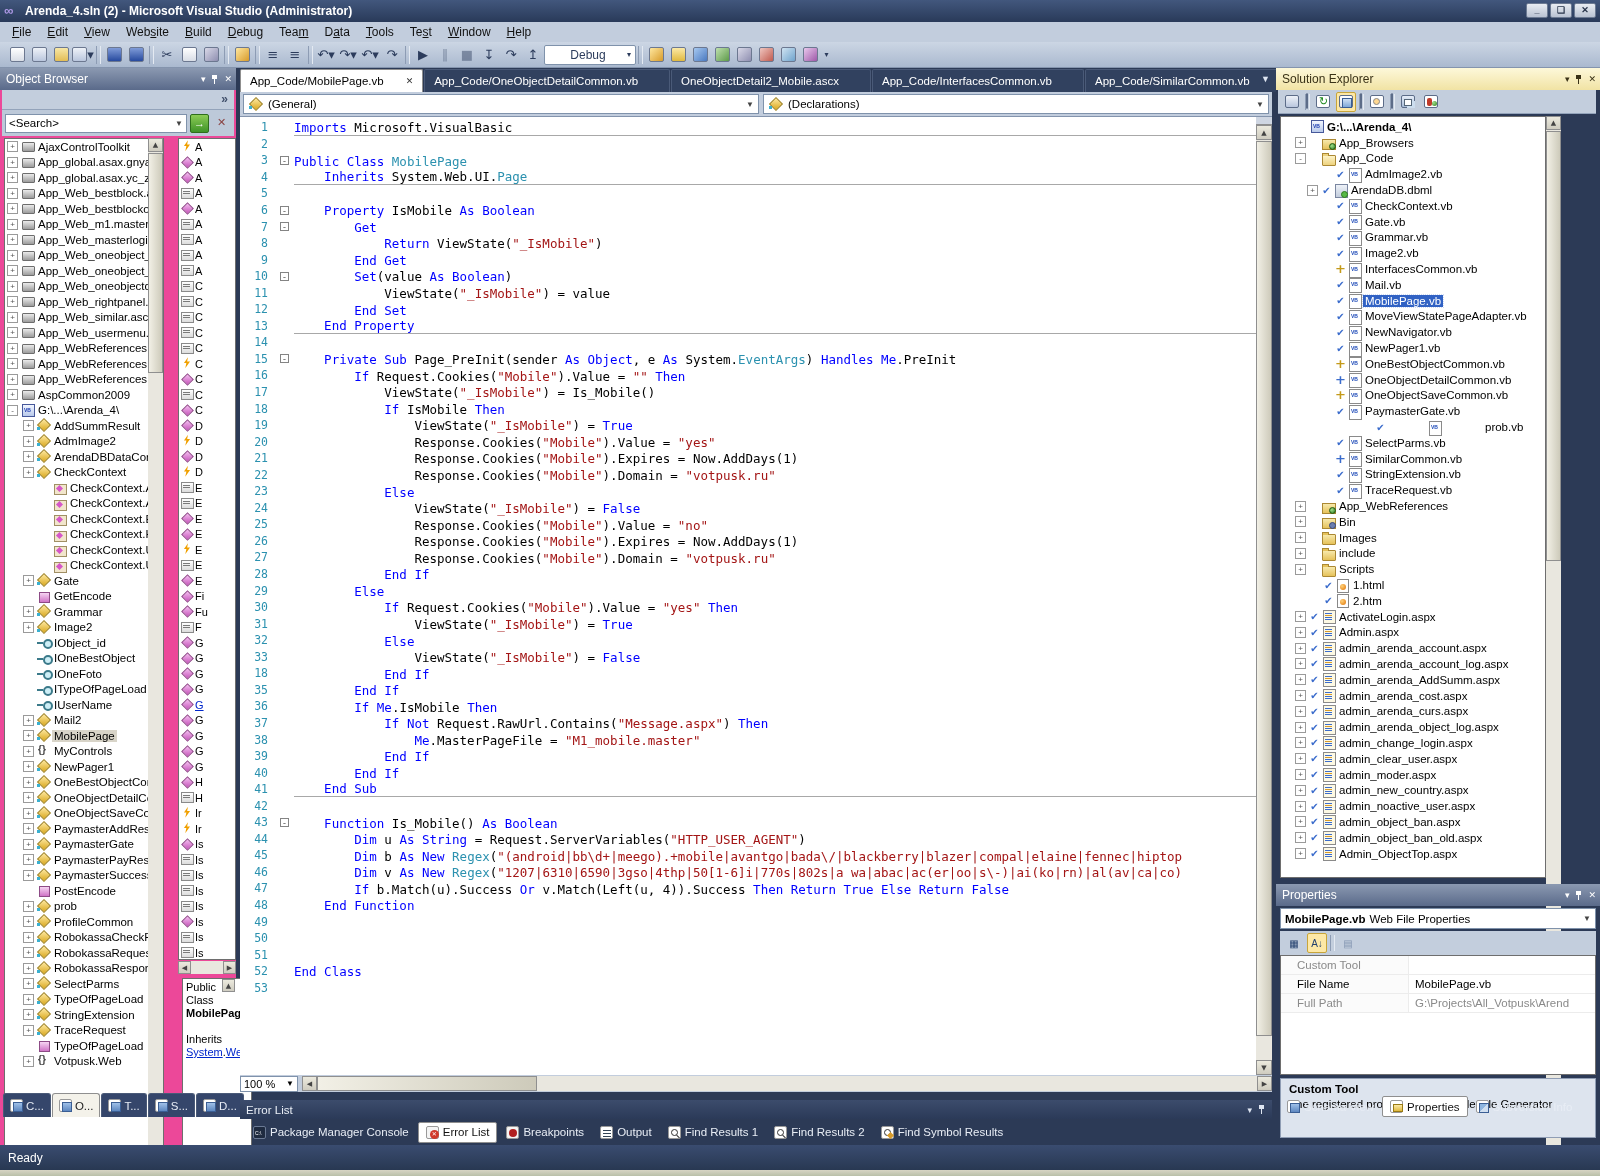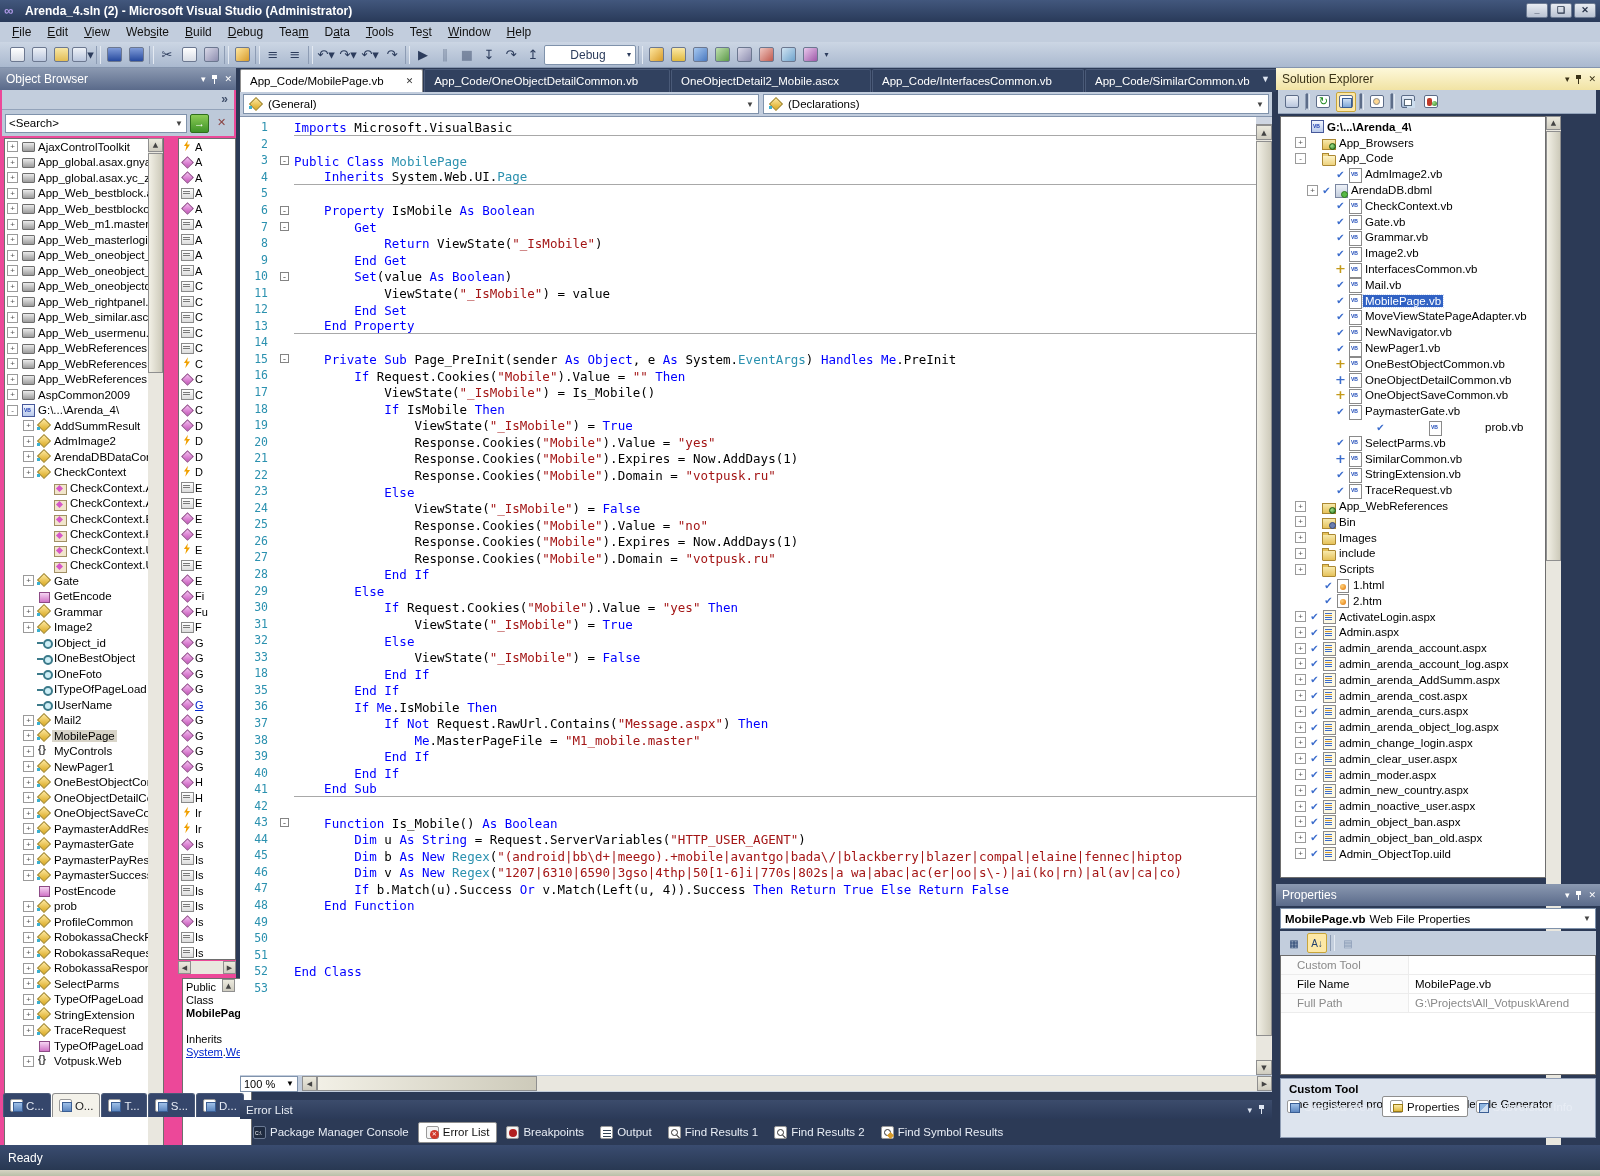--- a/index.html
+++ b/index.html
@@ -1650,21 +1650,21 @@
         <div class="tree-row" style="padding-left: 14px;">
     <span class="ex">+</span>
     <span class="st glyph st-check"></span>
     <span class="ico ico-aspx"></span>
     <span class="lbl">admin_object_ban_old.aspx</span>
   </div>
         <div class="tree-row" style="padding-left: 14px;">
     <span class="ex">+</span>
     <span class="st glyph st-check"></span>
     <span class="ico ico-aspx"></span>
-    <span class="lbl">Admin_ObjectTop.uild</span>
+    <span class="lbl">Admin_ObjectTop.aspx</span>
   </div>
       </div>
     <div class="se-vscroll vbar">
       <span class="sb-btn">▲</span>
       <span class="mid">
           <span class="sb-thumb th" style="height:430px;"></span>
         </span>
 
     </div>
     <div class="tw-head unfoc pr-head-pos">

